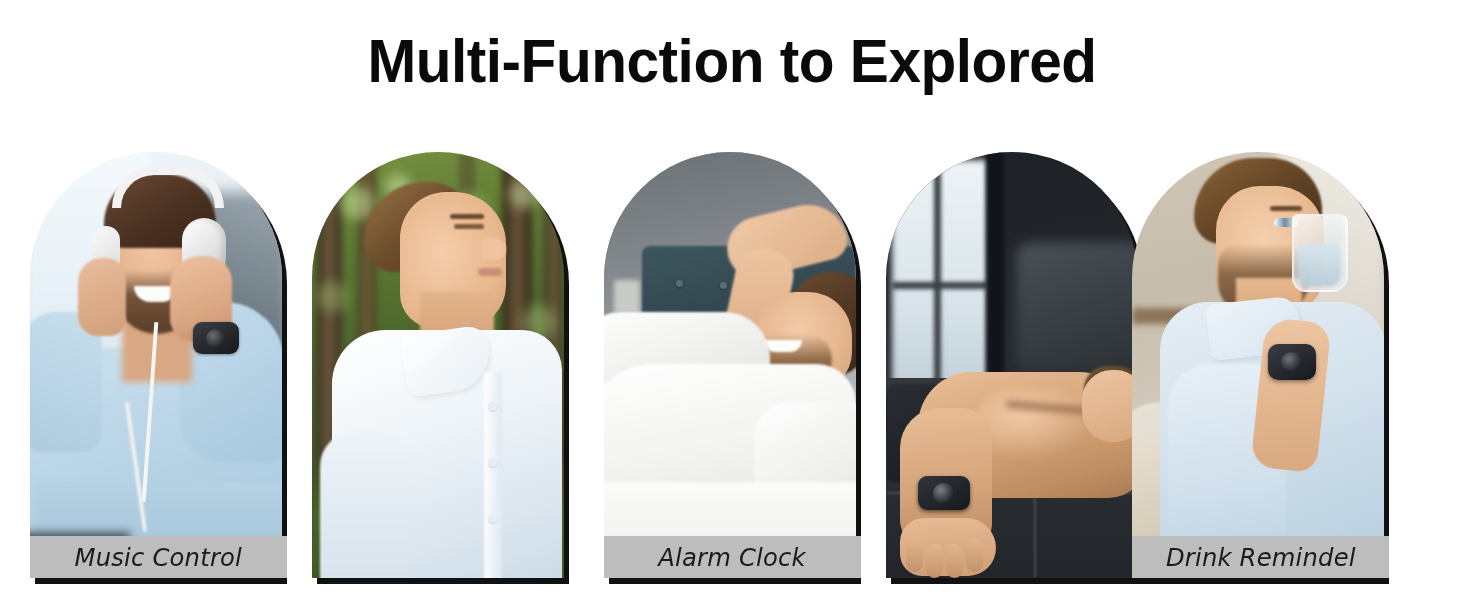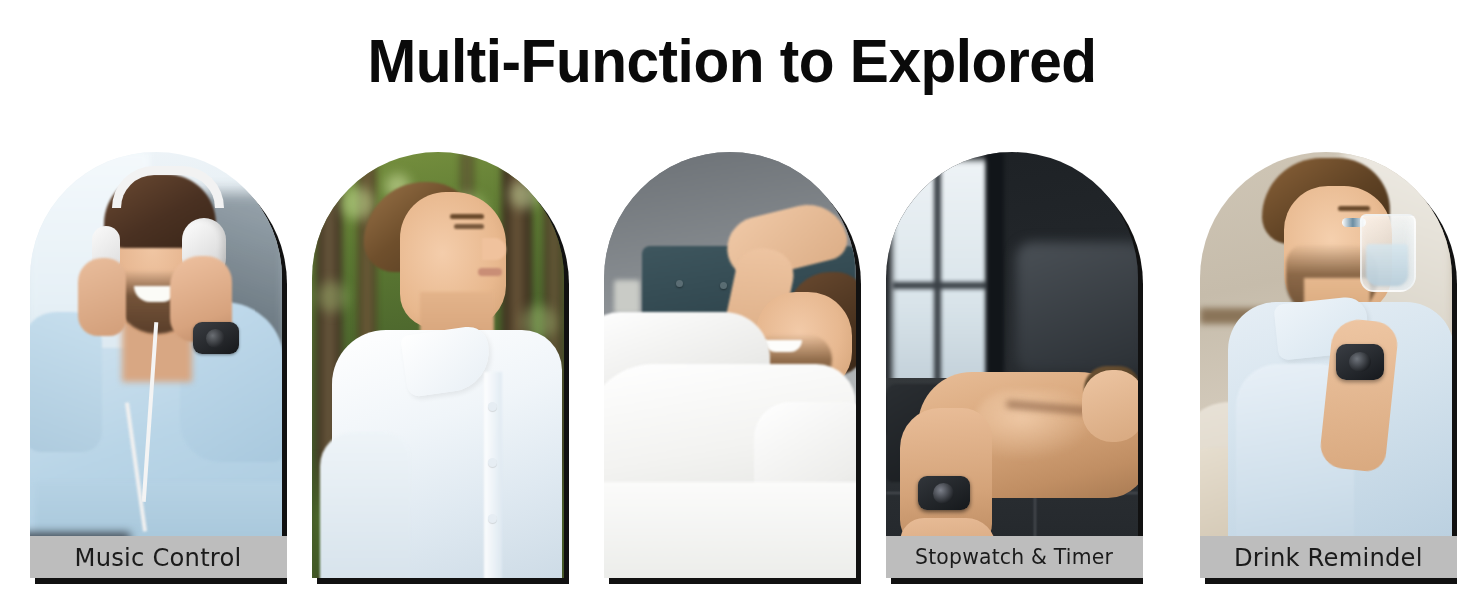--- a/index.html
+++ b/index.html
@@ -40,20 +40,21 @@
     top: 152px;
     width: 1464px;
     height: 430px;
   }
 
   .card {
     position: absolute;
     top: 0;
     width: 200px;
     height: 426px;
+    font-style: italic;
   }
 
   
   .card-shadow {
     position: absolute;
     left: 5px;
     top: 6px;
     width: 252px;
     height: 426px;
     background: #111111;
@@ -756,20 +757,23 @@
         <div class="lyr c3-beard"></div>
         <div class="lyr c3-smile"></div>
         <div class="lyr c3-torso"></div>
         <div class="lyr c3-pillowL"></div>
         <div class="lyr c3-tank"></div>
         <div class="lyr c3-duvet"></div>
         <div class="lyr c3-pillowR"></div>
         <div class="lyr c3-sheet"></div>
       </div>
     </div>
+    <div class="card-label">
+      <span>Alarm Clock</span>
+    </div>
   </div>
 
   <div class="card" style="left:886px;">
     <div class="card-softshadow"></div>
     <div class="card-shadow"></div>
     <div class="card-body">
       <div class="photo">
         <div class="lyr c4-bg"></div>
         <div class="lyr c4-win"></div>
         <div class="lyr c4-mul1"></div>
@@ -788,26 +792,23 @@
         <div class="lyr c4-head"></div>
         <div class="lyr c4-arm"></div>
         <div class="lyr c4-hand"></div>
         <div class="lyr c4-finger c4-f1"></div>
         <div class="lyr c4-finger c4-f2"></div>
         <div class="lyr c4-finger c4-f3"></div>
         <div class="lyr c4-finger c4-f4"></div>
         <div class="lyr c4-watch4"></div>
       </div>
     </div>
-    <div class="card-label lbl-xs">
-      <span>Stopwatch &amp; Timer</span>
-    </div>
   </div>
 
-  <div class="card" style="left:1200px;padding-left:16px;">
+  <div class="card" style="left:1132px;padding-left:16px;">
     <div class="card-softshadow"></div>
     <div class="card-shadow"></div>
     <div class="card-body">
       <div class="photo">
         <div class="lyr c5-bg"></div>
         <div class="lyr c5-winlight"></div>
         <div class="lyr c5-shelf"></div>
         <div class="lyr c5-armrest"></div>
         <div class="lyr c5-sofa"></div>
         <div class="lyr c5-cushion"></div>

